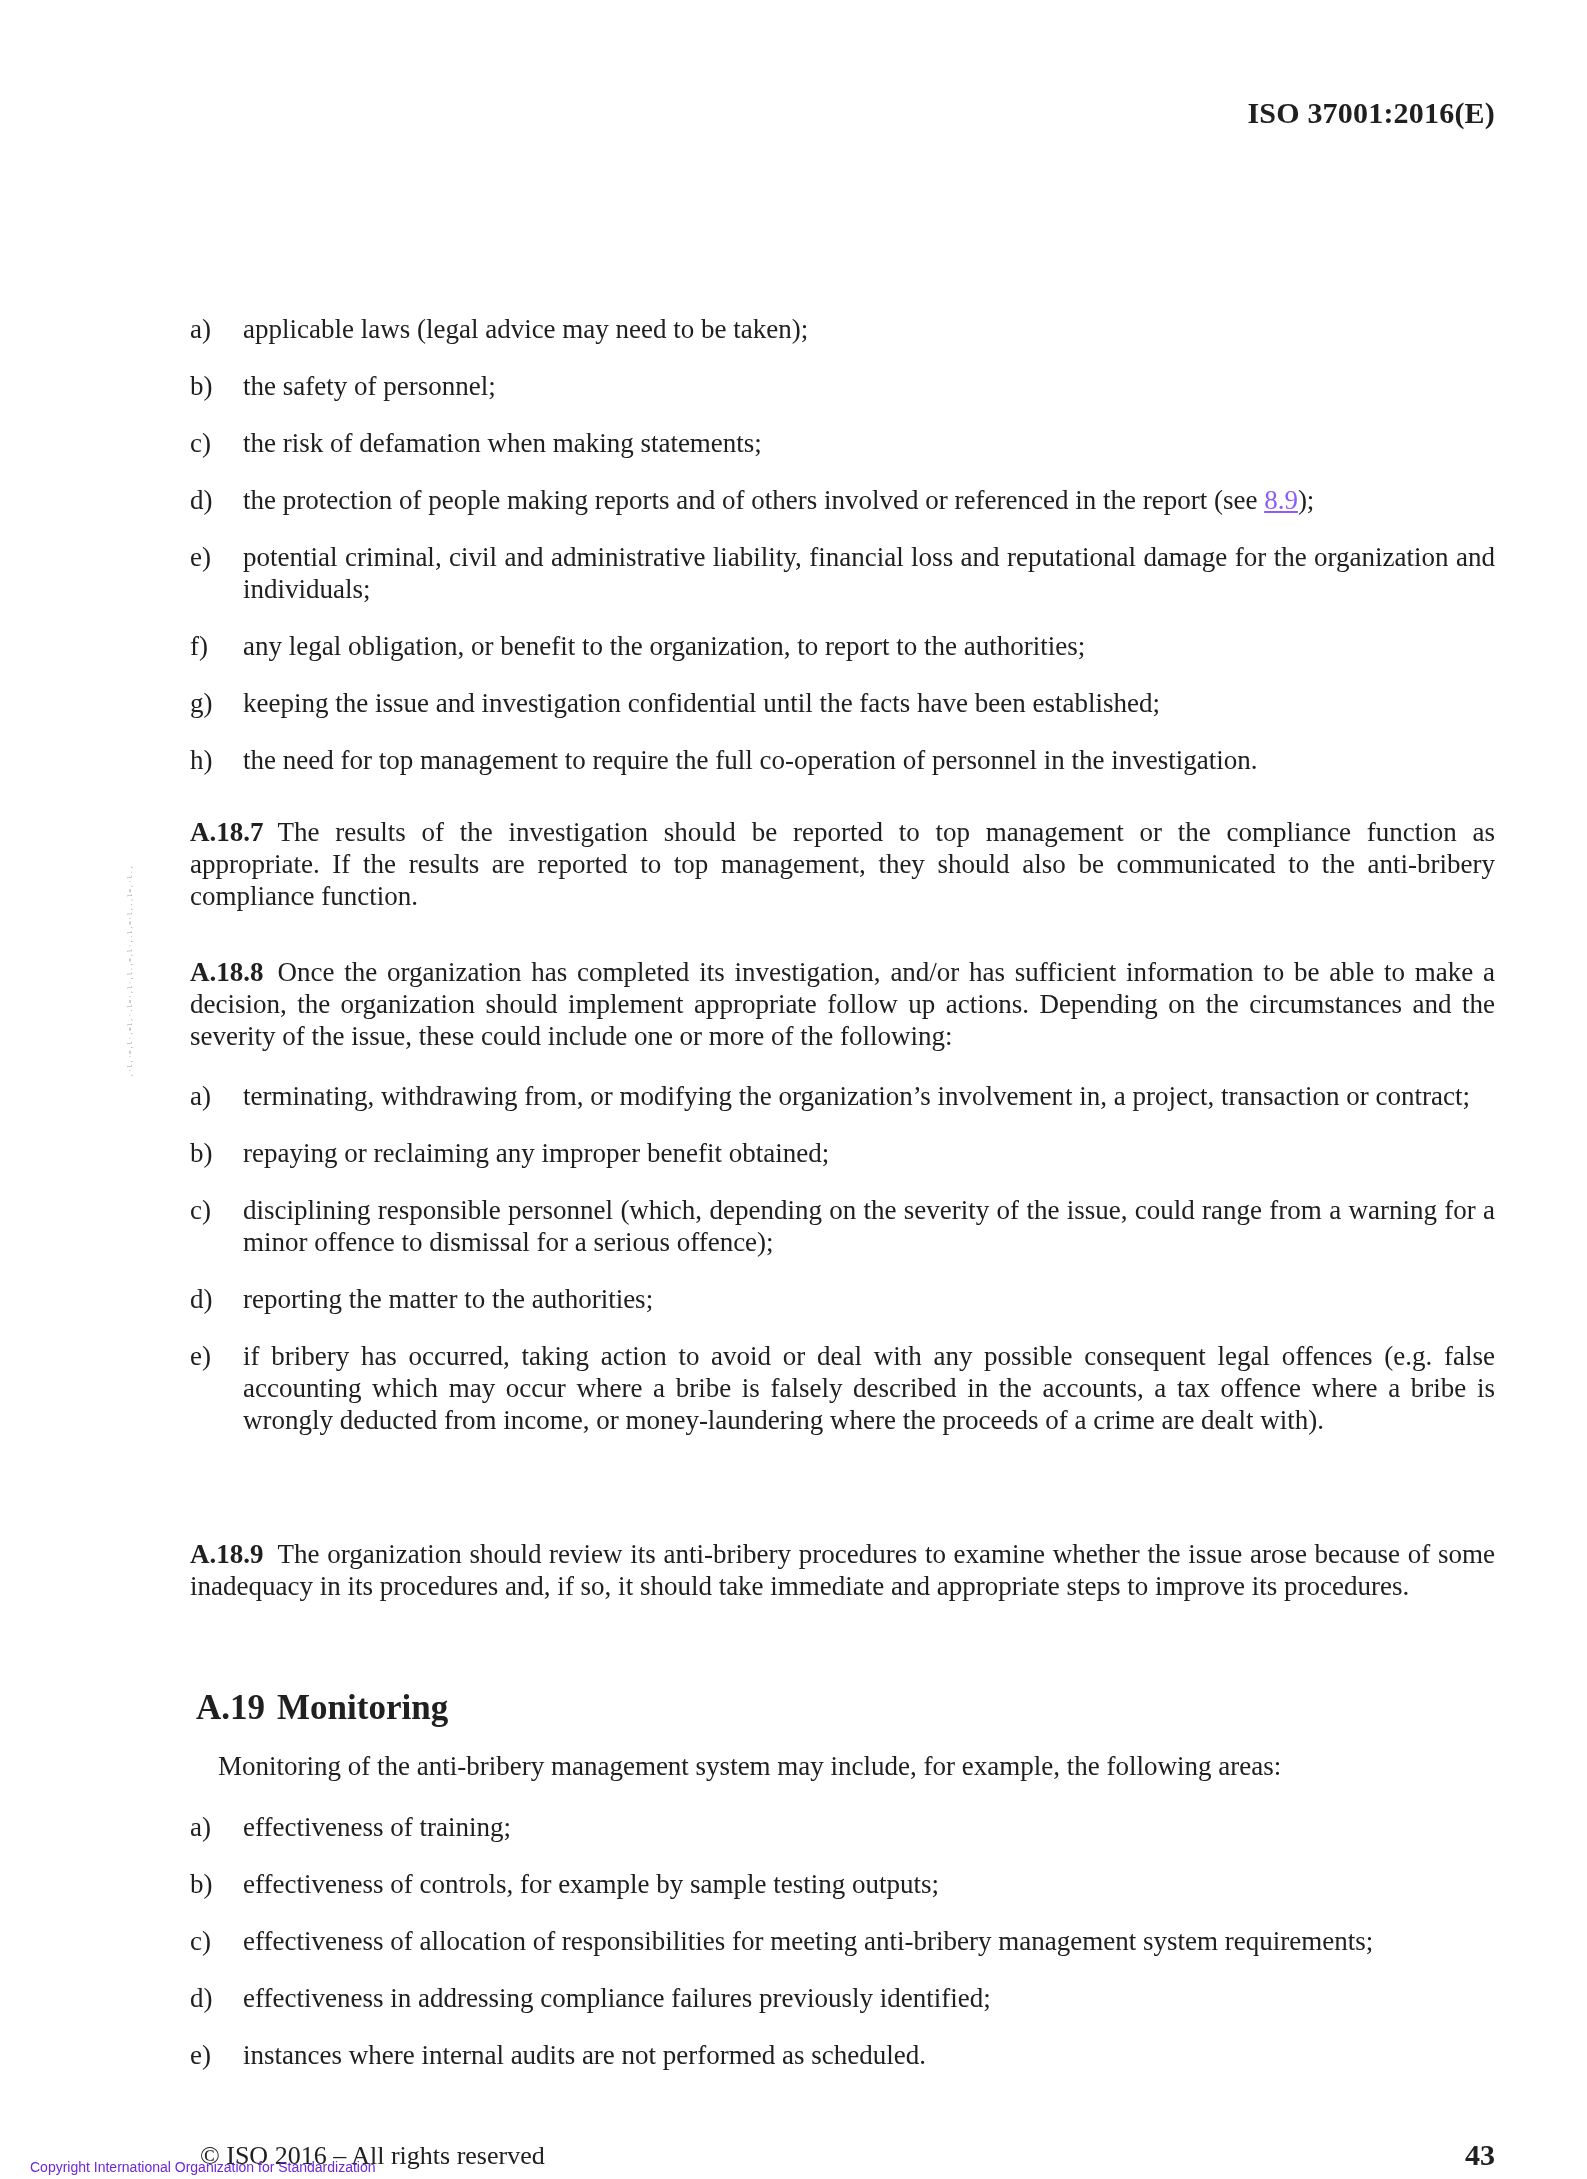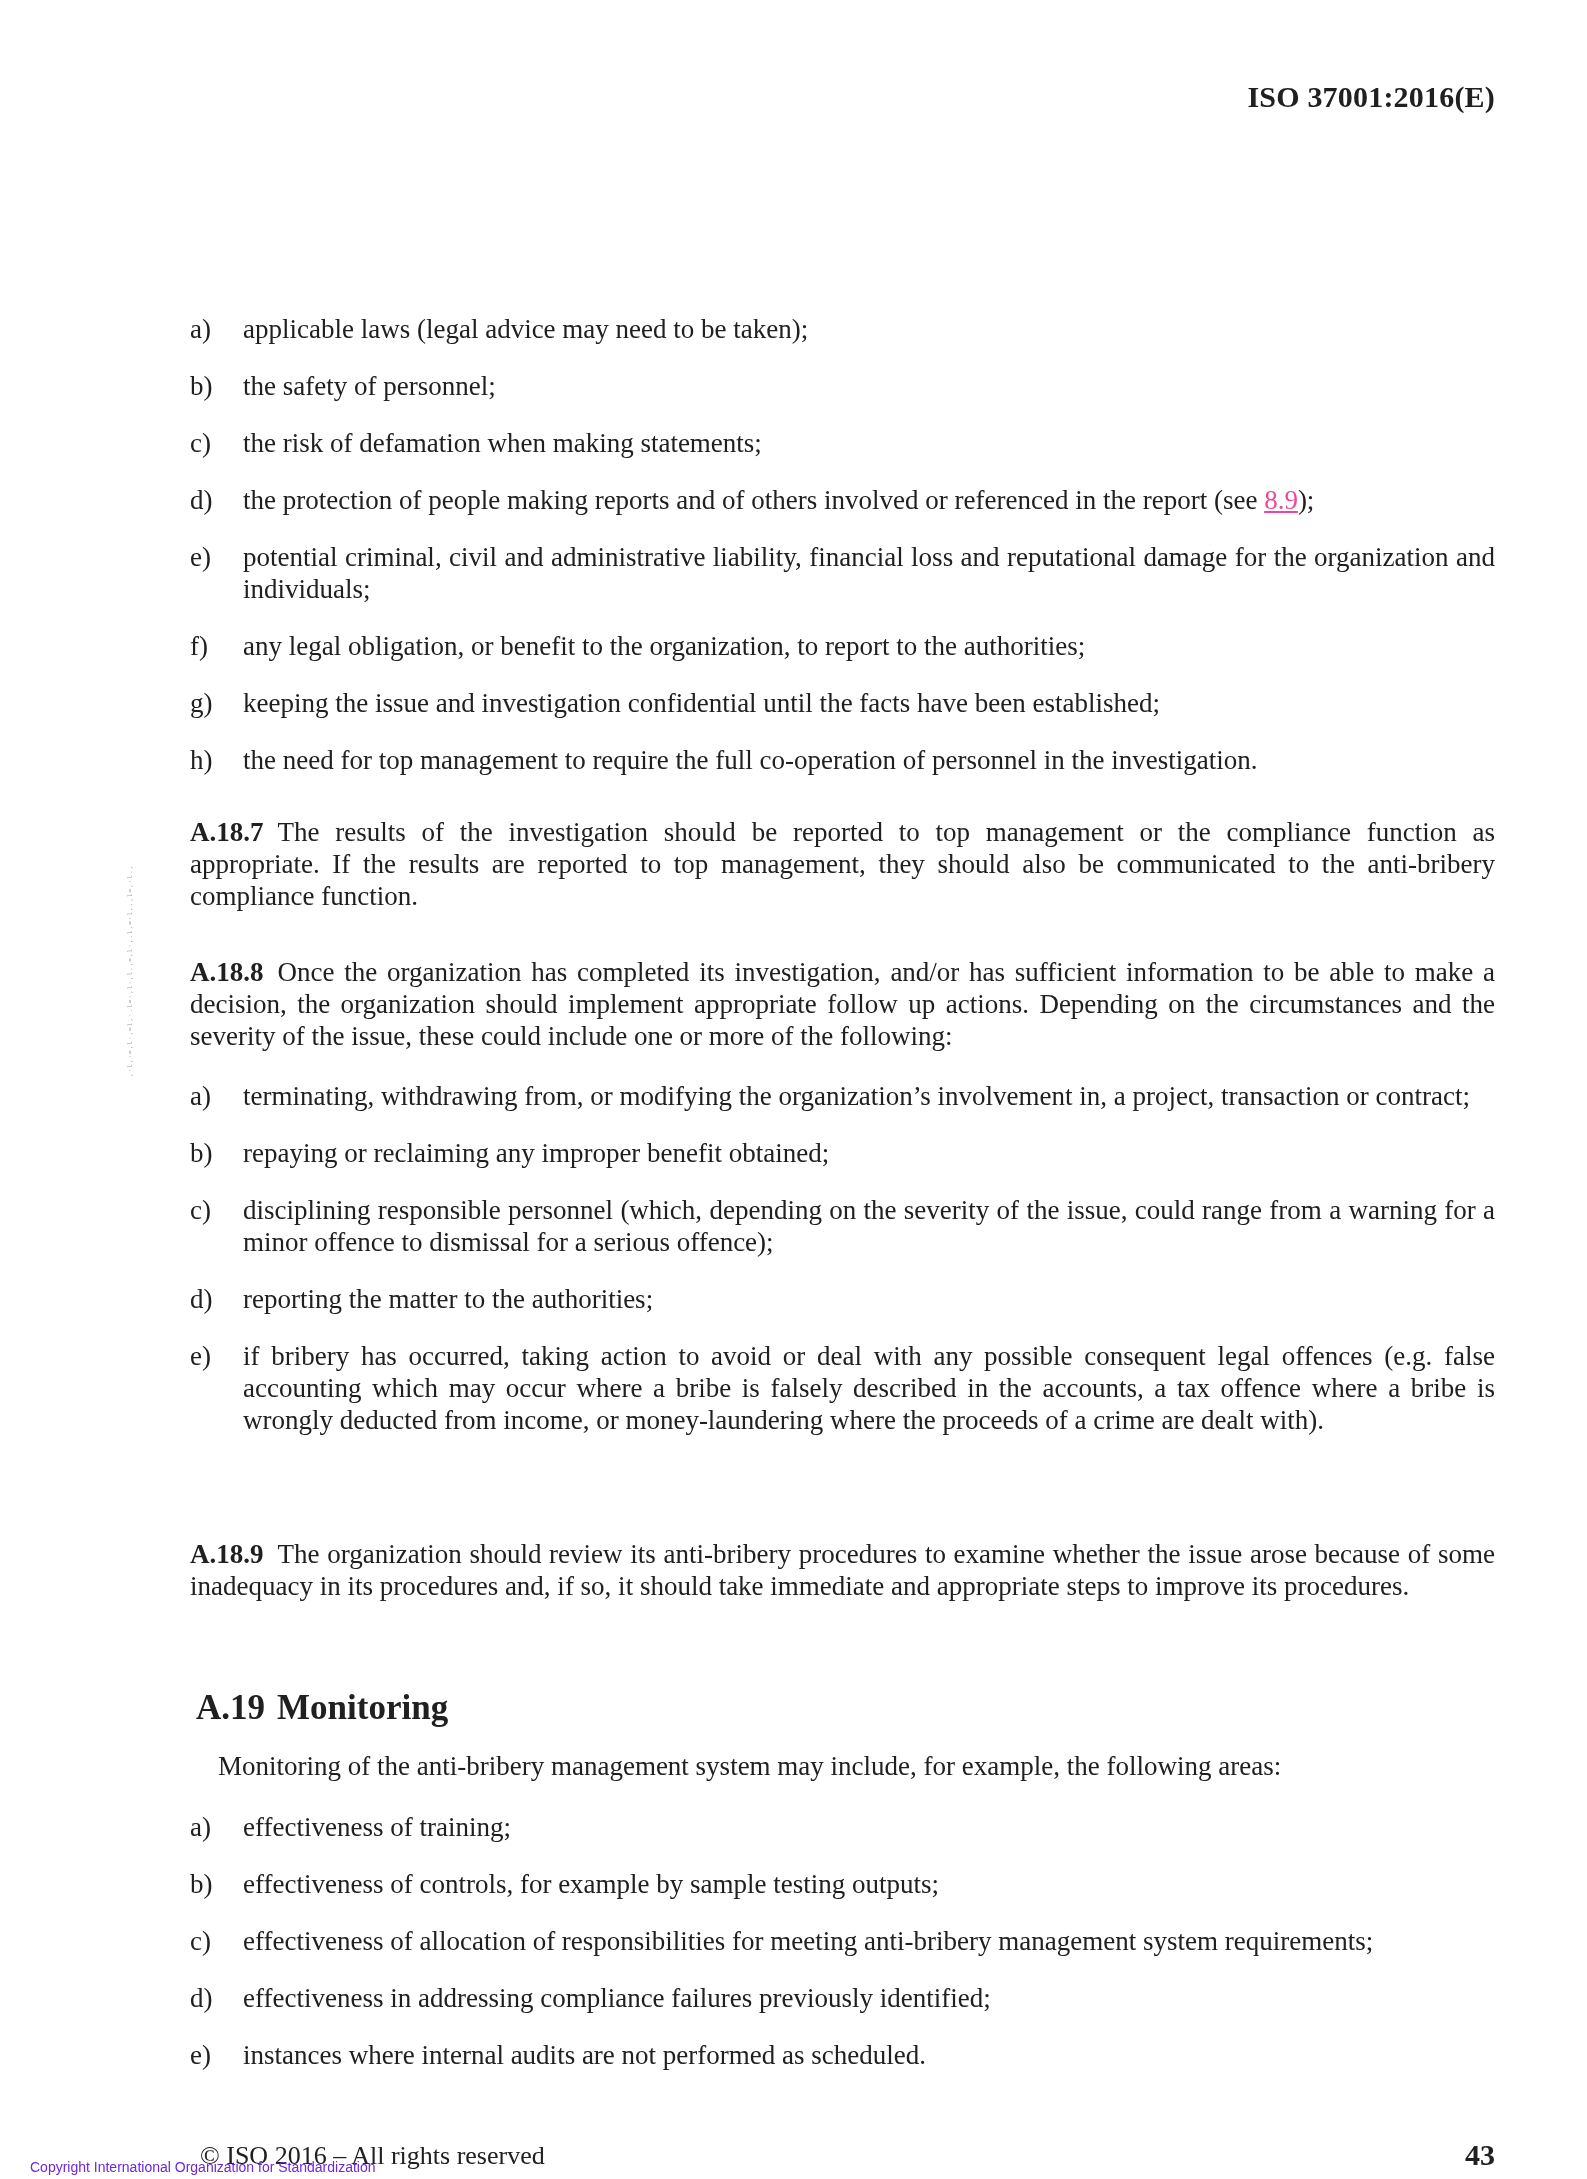--- a/index.html
+++ b/index.html
@@ -6,33 +6,33 @@
   .page{
     position:relative;
     width:1587px;height:2179px;
     background:#ffffff;
     font-family:"Liberation Serif","DejaVu Serif",serif;
     color:#202020;
     overflow:hidden;
     margin:0 auto;
   }
   .doc-header{
-    position:absolute;top:80px;left:190px;width:1305px;
+    position:absolute;top:96px;left:190px;width:1305px;
     text-align:right;font-weight:bold;font-size:30px;letter-spacing:.2px;
   }
   .block{
     position:absolute;left:190px;width:1305px;
     font-size:27px;line-height:32px;text-align:justify;
   }
   .sec-num{font-weight:bold;margin-right:14px;}
   .olist .li{display:flex;margin-bottom:25px;}
   .olist .li:last-child{margin-bottom:0;}
   .olist .marker{flex:0 0 53px;}
   .olist .li-text{flex:1 1 auto;text-align:justify;}
-  .xref{color:#ec4899;text-decoration:underline;cursor:pointer;}
+  .xref{color:#8b5cf6;text-decoration:underline;cursor:pointer;}
   .a19-heading{
     position:absolute;left:190px;width:1305px;
     font-size:35px;line-height:40px;font-weight:bold;text-align:left;
   }
   .a19-heading .sec-num{margin-right:12px;}
   .footer-copyright{
     position:absolute;left:190px;top:2141px;
     font-size:26px;line-height:30px;z-index:1;margin-left:10px;
   }
   .page-number{

